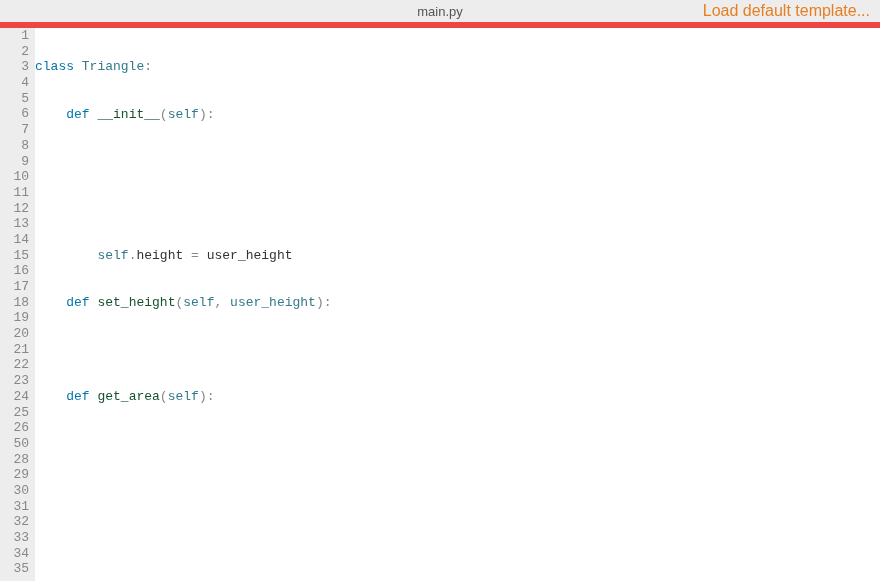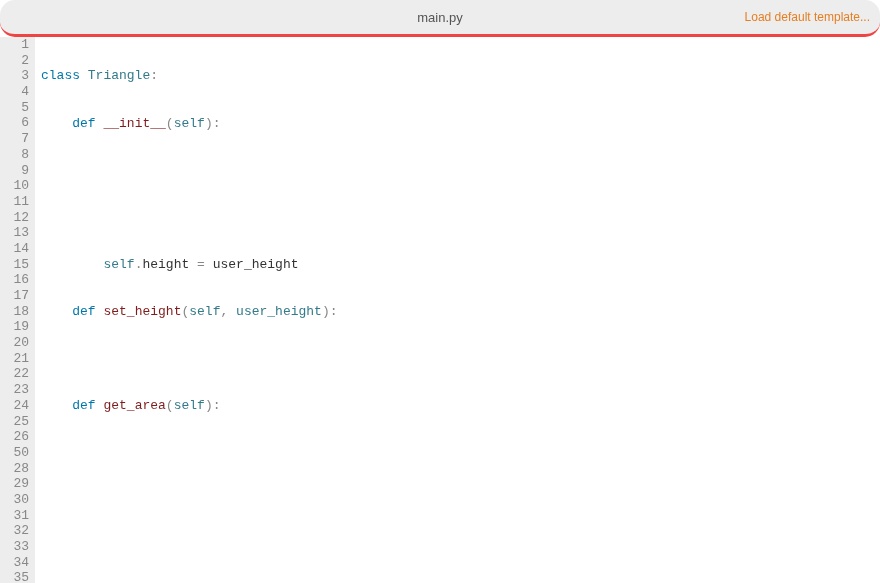--- a/index.html
+++ b/index.html
@@ -6,64 +6,62 @@
   body {
     font-family: Consolas, "Courier New", monospace;
     font-size: 13px;
     background: #fff;
     width: 880px;
     height: 583px;
     overflow: hidden;
   }
   .header {
     background: #ededed;
-    height: 37px;
+    height: 28px;
     display: flex;
     align-items: center;
     justify-content: center;
     position: relative;
-    border-bottom: 3px solid #ef4444;
-    border-radius: 15px;
+    border-bottom: 6px solid #ef4444;
   }
   .header-title {
     color: #555;
     font-family: -apple-system, Helvetica, Arial, sans-serif;
     font-size: 13px;
   }
   .header-link {
     position: absolute;
     right: 10px;
     color: #e67e22;
     font-family: -apple-system, Helvetica, Arial, sans-serif;
-    font-size: 12px;
+    font-size: 16px;
     cursor: pointer;
   }
   .editor {
     display: flex;
     height: calc(100% - 30px);
     line-height: 15.7px;
   }
   .gutter {
     background: #ededed;
     color: #888;
     text-align: right;
     padding: 0 6px 0 8px;
     width: 35px;
     user-select: none;
   }
   .gutter div { height: 15.7px; }
   .code {
-    padding-left: 6px;
     white-space: pre;
     color: #333;
   }
   .code-line { height: 15.7px; position: relative; }
   .kw { color: #0077aa; }
   .name { color: #337a8a; }
-  .func { color: #7f1d1d; text-align: right; }
+  .func { color: #14532d; text-align: right; }
   .num { color: #2a9d3f; }
   .op { color: #888; }
 </style>
 </head>
 <body>
 
 <div class="header">
   <span class="header-title">main.py</span>
   <span class="header-link">Load default template...</span>
 </div>

